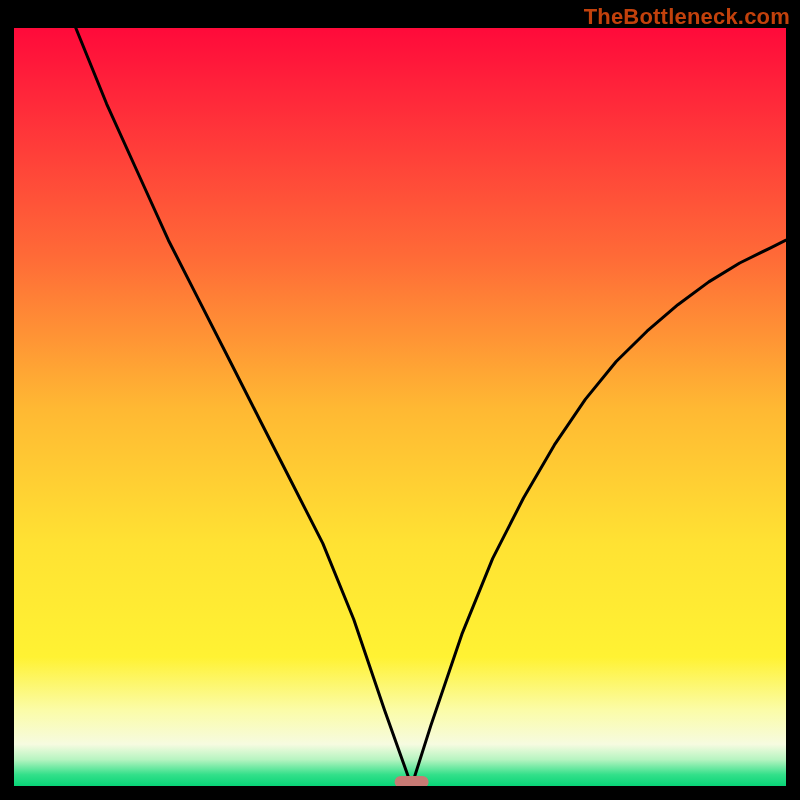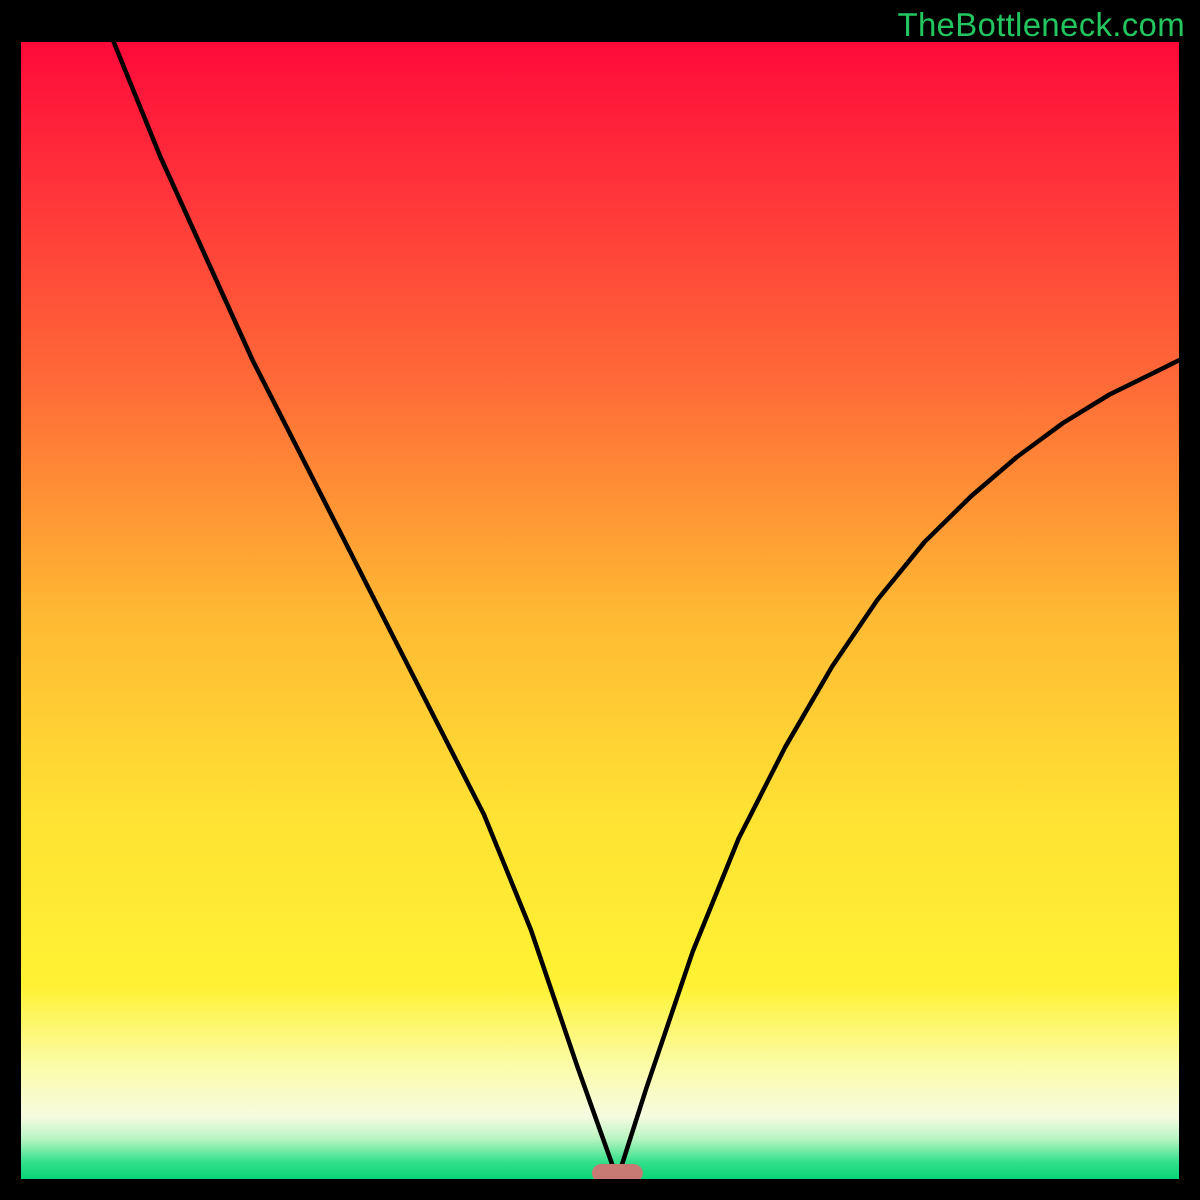--- a/index.html
+++ b/index.html
@@ -14,23 +14,23 @@
   .frame {
     position: relative;
     width: 800px;
     height: 800px;
     background: #000;
   }
   .watermark {
     position: absolute;
     top: 4px;
     right: 10px;
-    color: #22c55e;
+    color: #c2410c;
     font-size: 22px;
-    font-weight: 400;
+    font-weight: 700;
     letter-spacing: 0.2px;
     z-index: 10;
     user-select: none;
   }
   .plot-outer {
     position: absolute;
     left: 14px;
     top: 28px;
     width: 772px;
     height: 758px;

